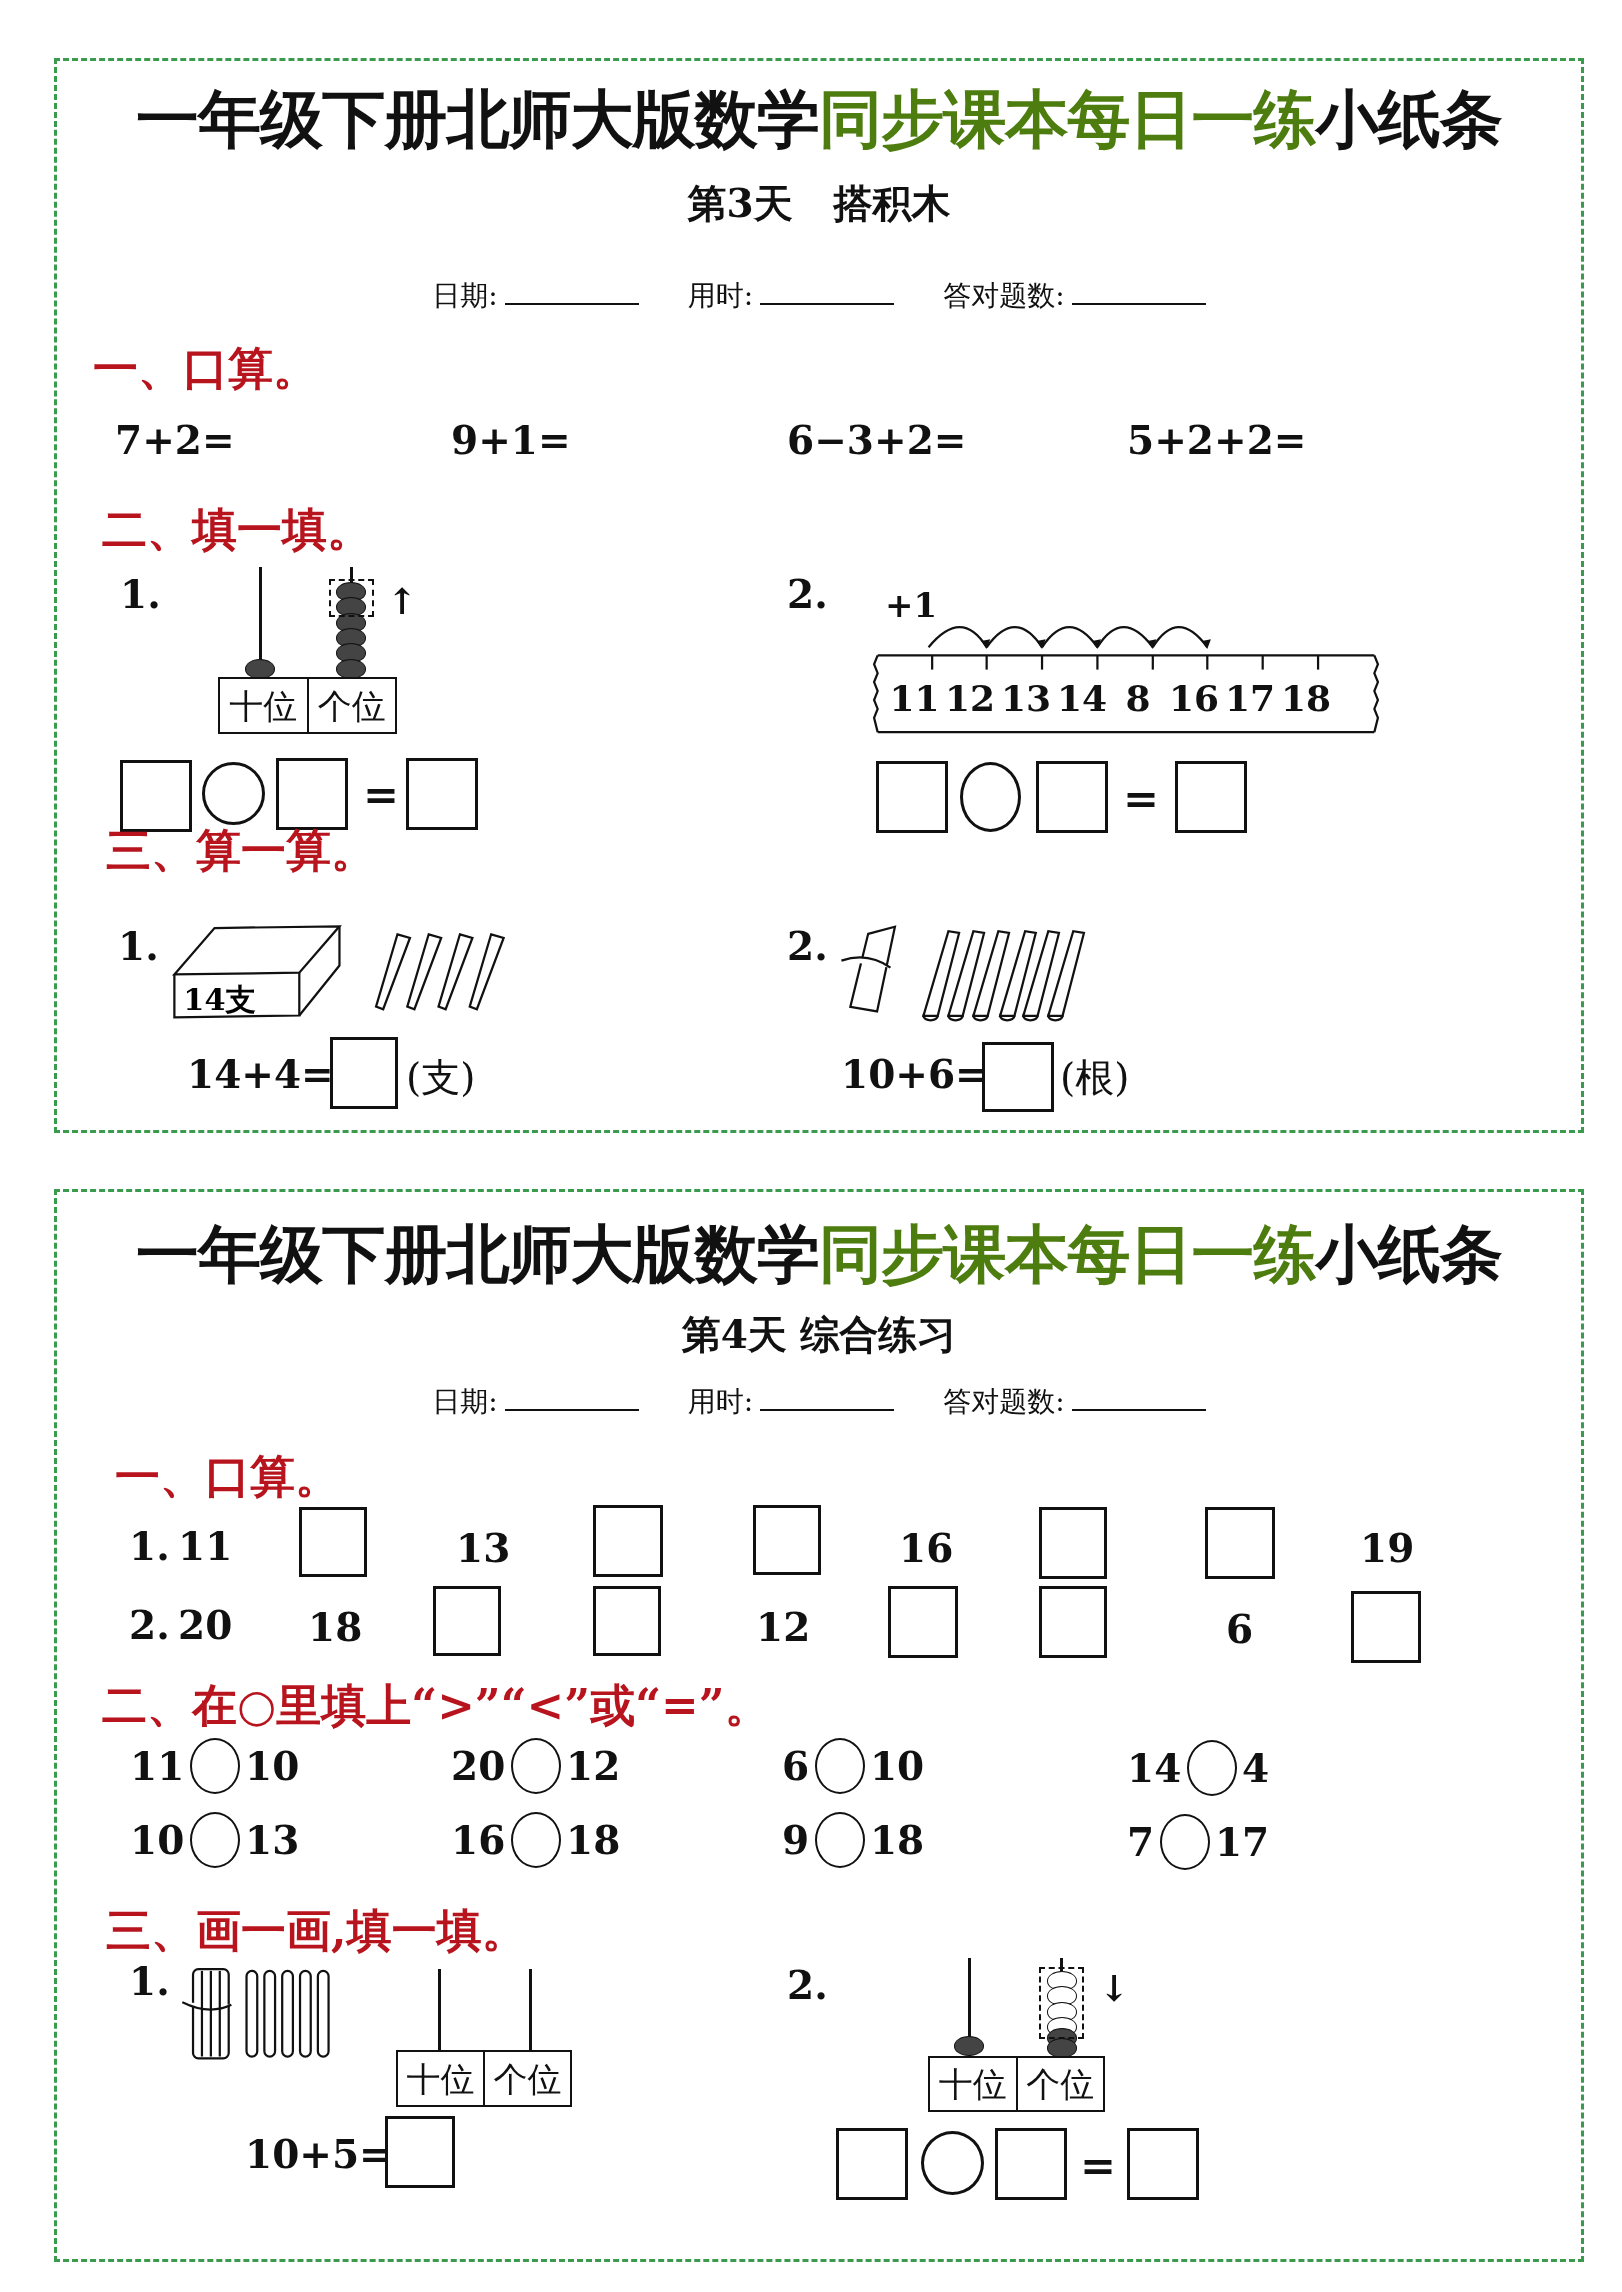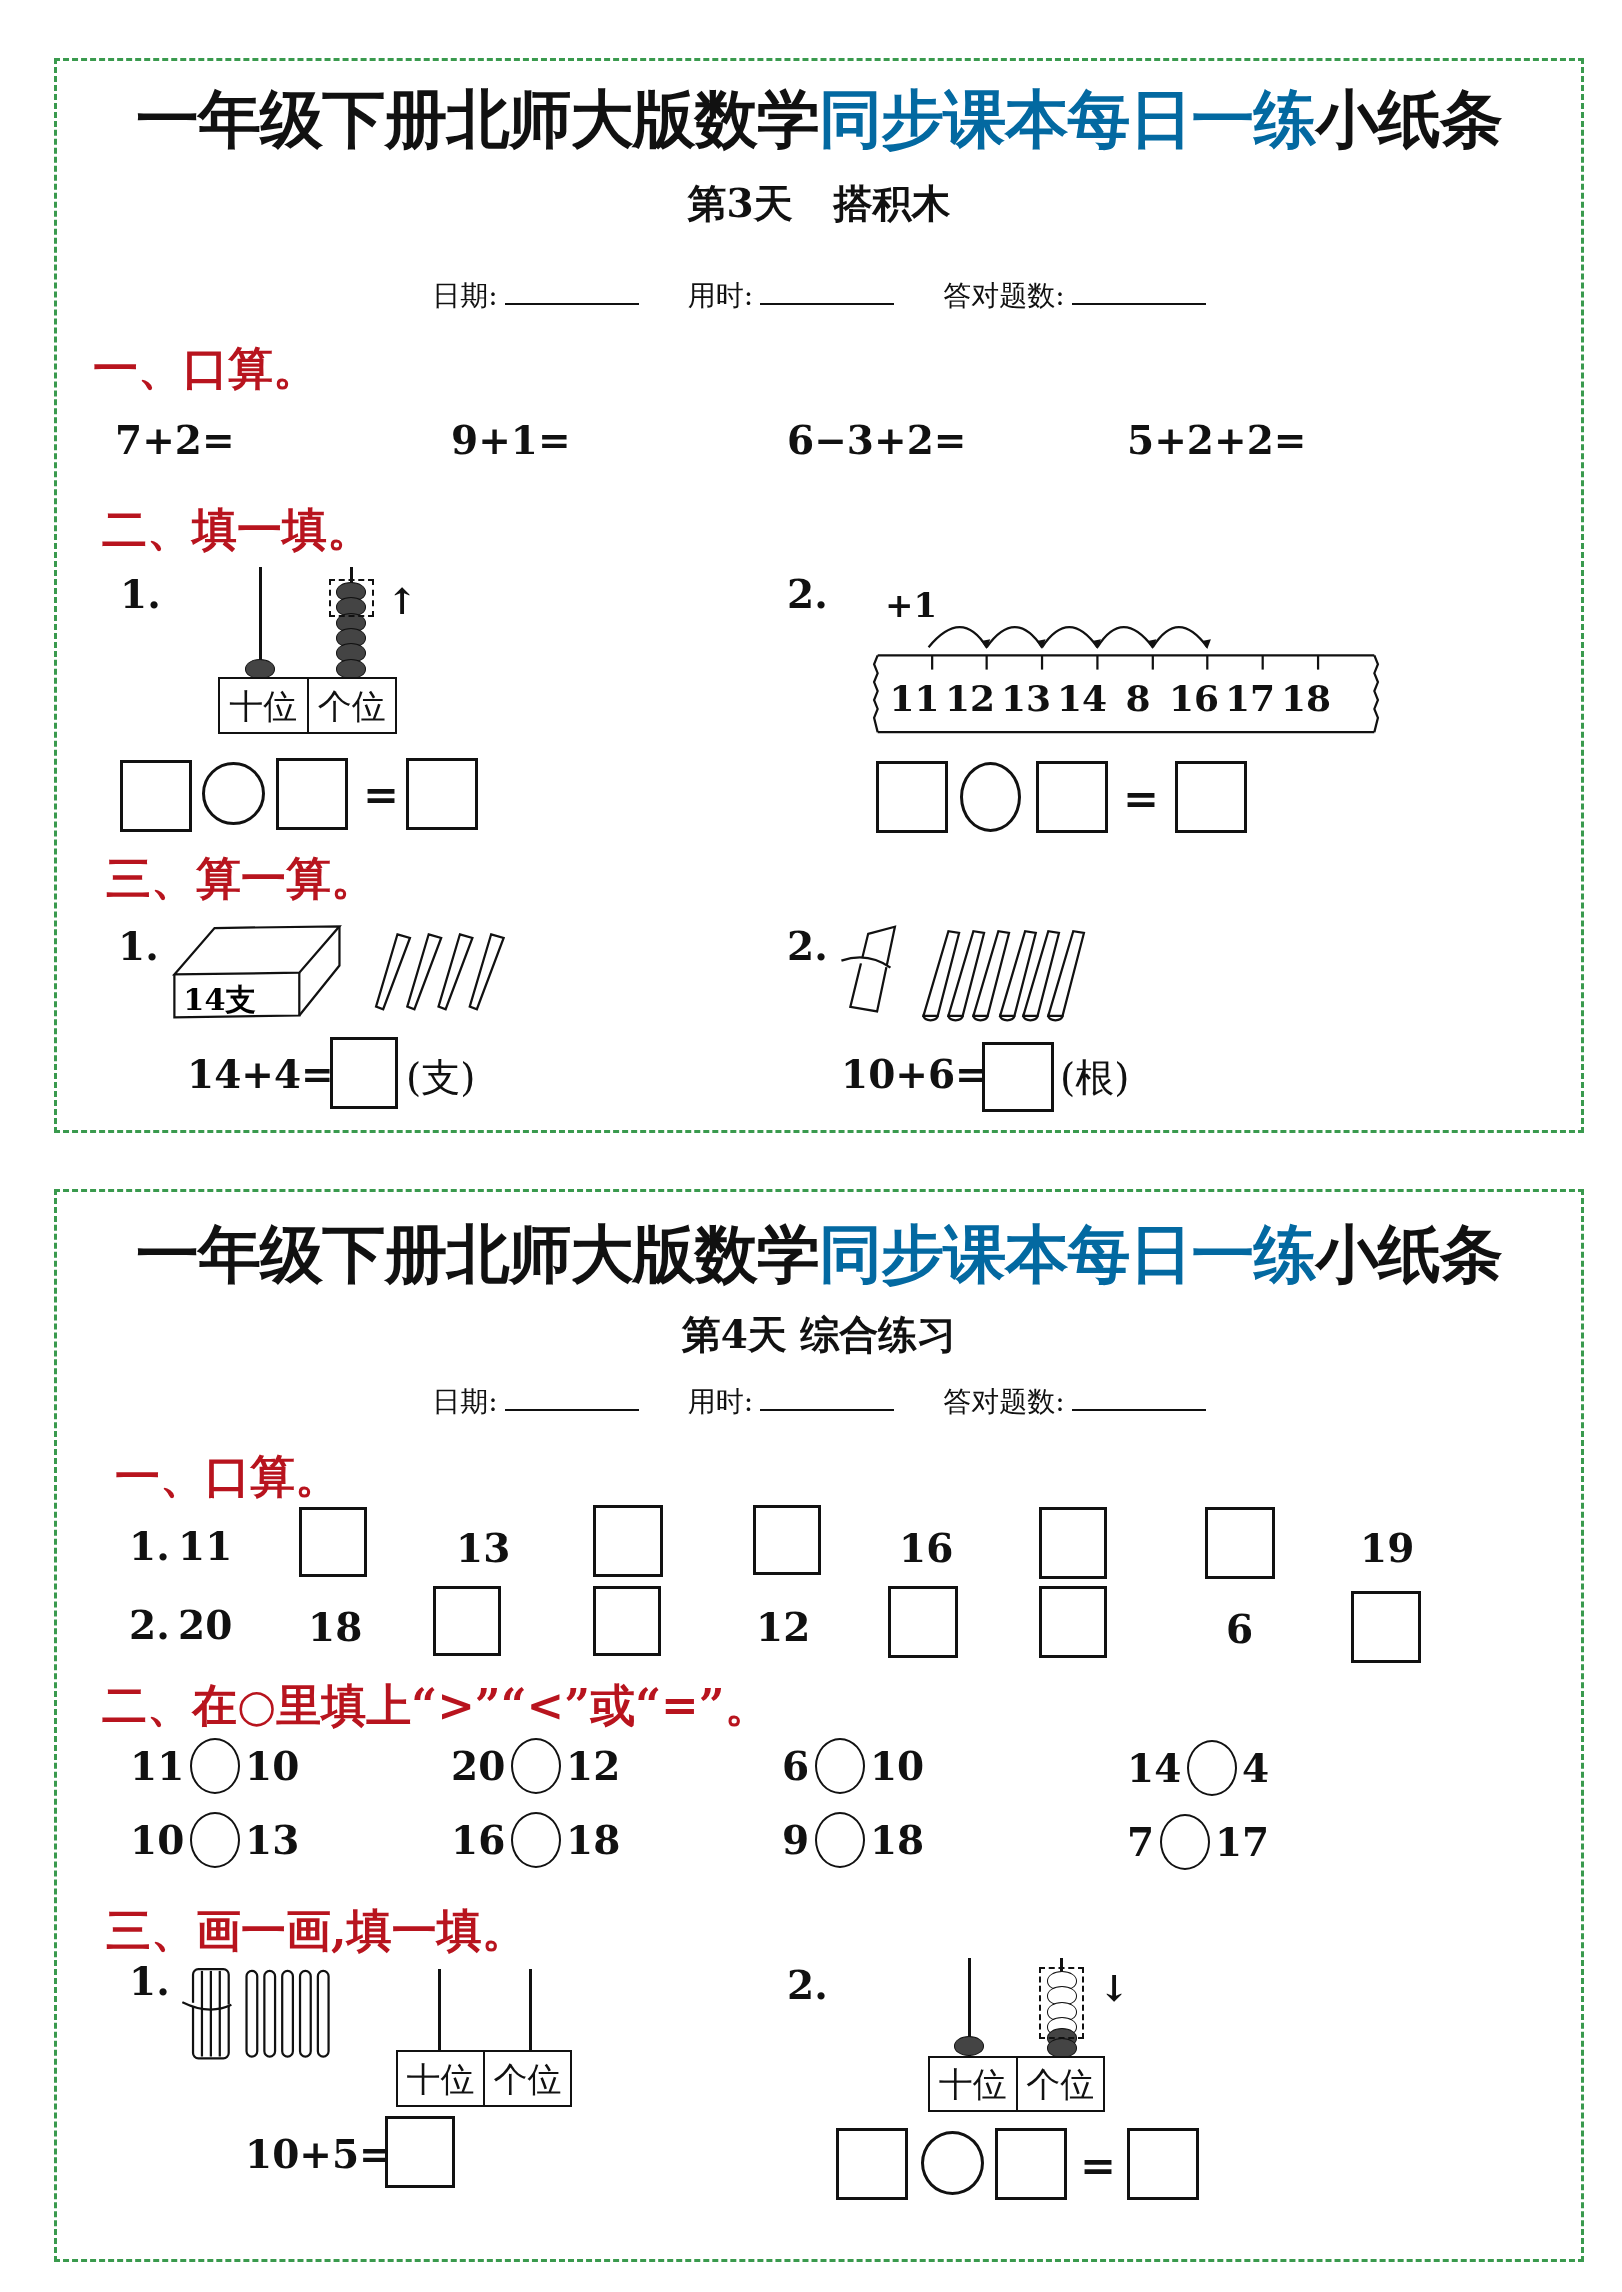--- a/index.html
+++ b/index.html
@@ -2,21 +2,21 @@
 <html style="font-size:14.3px"><head>
 <meta charset="utf-8">
 <style>
   html,body{margin:0;padding:0;background:#fff;}
   body{width:1623px;height:2293px;position:relative;overflow:hidden;font-family:"DejaVu Serif","Liberation Serif",serif;color:#111;}
   .card{position:absolute;left:54px;width:1530px;border:3.6px dashed #3a9a4e;box-sizing:border-box;}
   .card1{top:58px;height:1075px;}
   .card2{top:1189px;height:1073px;}
   .abs{position:absolute;}
   .title{left:0;width:100%;text-align:center;font-family:"DejaVu Sans","Liberation Sans",sans-serif;font-weight:900;font-size:63px;letter-spacing:-0.9px;white-space:nowrap;}
-  .title .red{color:#0369a1;margin-top:18px;}
+  .title .red{color:#4d7c0f;margin-top:18px;}
   .subtitle{left:0;width:100%;text-align:center;font-size:39px;font-weight:bold;}
   .meta{left:0;width:100%;text-align:center;font-size:28px;}
   .meta .blank{display:inline-block;width:134px;border-bottom:2.7px solid #111;margin:0 40px 0 7.2px;height:27px;vertical-align:baseline;}
   .section{color:#b8141e;font-size:45px;font-weight:bold;font-family:"DejaVu Serif","Liberation Serif",serif;white-space:nowrap;}
   .eq{font-size:39px;font-weight:bold;white-space:nowrap;}
   .num{font-size:39px;font-weight:bold;}
   .box{position:absolute;border:3.6px solid #111;box-sizing:border-box;background:#fff;}
   .circ{position:absolute;border:3.6px solid #111;border-radius:50%;box-sizing:border-box;}
   .placebox{position:absolute;display:flex;border:2.7px solid #111;box-sizing:border-box;background:#fff;}
   .placebox span{flex:1;text-align:center;font-size:34px;line-height:1;display:flex;align-items:center;justify-content:center;font-family:"DejaVu Sans","Liberation Sans",sans-serif;}
@@ -116,21 +116,21 @@
     <span style="width:56px;text-align:center">16</span>
     <span style="width:56px;text-align:center">17</span>
     <span style="width:56px;text-align:center">18</span>
   </div>
   <div class="box" style="left:819px;top:700px;width:72px;height:72px;"></div>
   <div class="circ" style="left:903px;top:701px;width:61px;height:70px;"></div>
   <div class="box" style="left:979px;top:700px;width:72px;height:72px;"></div>
   <div class="eqsign" style="left:1066px;top:712px;">=</div>
   <div class="box" style="left:1118px;top:700px;width:72px;height:72px;"></div>
 
-  <div class="abs section" style="left:49px;top:788px;">三、算一算。</div>
+  <div class="abs section" style="left:49px;top:760px;">三、算一算。</div>
   <div class="abs num" style="left:61px;top:862px;">1.</div>
   <svg class="abs" style="left:99px;top:851px;" width="358" height="116" viewBox="0 0 400 130">
     <g fill="none" stroke="#111" stroke-width="2.5">
       <path d="M20,70 L65,18 L205,16 L160,68 Z"></path>
         <path d="M20,70 L20,118 L160,116 L160,68"></path>
         <path d="M205,16 L205,60 L160,116"></path>
     </g>
     <text x="30" y="110" font-size="34" font-weight="bold" font-family="DejaVu Serif, serif">14支</text>
     <g stroke="#111" stroke-width="2.5" fill="#fff">
       <path d="M270,25 l14,4 l-30,80 l-8,-3z"></path>

